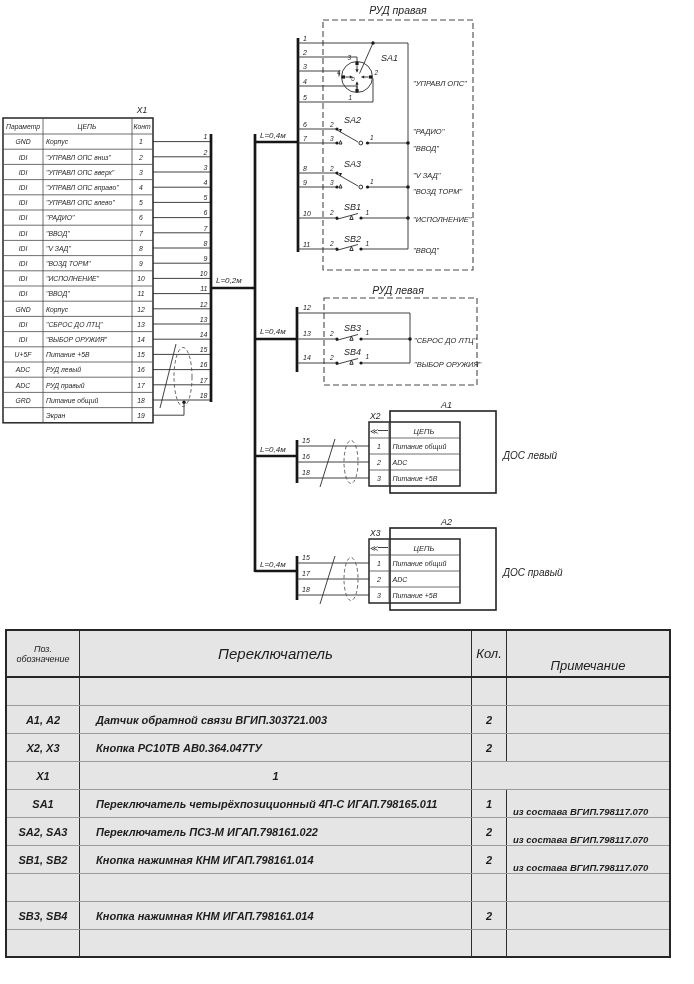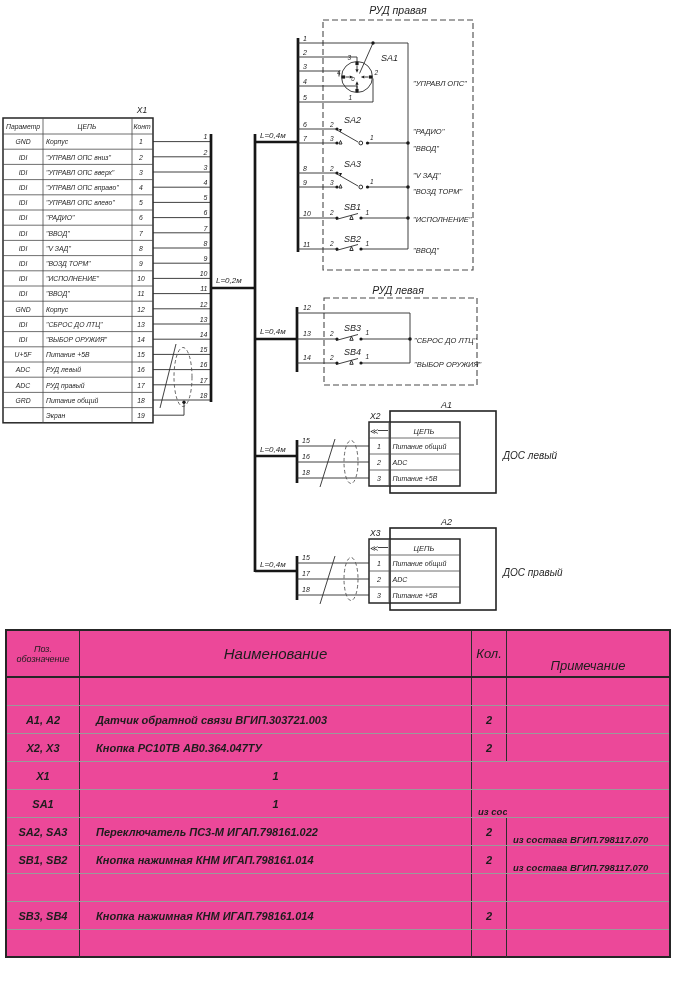--- a/index.html
+++ b/index.html
@@ -11,21 +11,21 @@
   .bus{stroke:#161616;stroke-width:2.7;fill:none;}
   .tb{stroke:#4a4a4a;stroke-width:.8;fill:none;}
   .tbo{stroke:#262626;stroke-width:1.5;fill:none;}
   .dsh{stroke:#4a4a4a;stroke-width:1.1;fill:none;stroke-dasharray:6 3;}
   .shl{stroke:#555;stroke-width:.9;fill:none;stroke-dasharray:3.5 2.5;}
   .dot{fill:#1a1a1a;}
   .opn{fill:#fff;stroke:#1a1a1a;stroke-width:.9;}
   .box{stroke:#222;stroke-width:1.6;fill:none;}
   
   .bom{position:absolute;left:5px;top:629px;width:666px;height:329px;box-sizing:border-box;
-       border:2px solid #262626;font-style:italic;color:#1d1d1d;background:#ec4899;}
+       border:2px solid #262626;font-style:italic;color:#1d1d1d;background:#e5e5e5;}
   .brow{display:grid;grid-template-columns:73px 392px 35px 1fr;box-sizing:border-box;}
   .bhead{height:47px;border-bottom:2px solid #262626;}
   .bdata{height:28px;border-bottom:1px solid #9a9a9a;font-weight:bold;}
   .bdata:last-child{border-bottom:none;}
   .bc{display:flex;align-items:center;box-sizing:border-box;overflow:hidden;white-space:nowrap;}
   .bc.v{border-right:1.4px solid #2e2e2e;}
   .c-pos{justify-content:center;font-size:11px;}
   .c-name{padding-left:16px;font-size:11px;}
   .c-qty{justify-content:center;font-size:11px;}
   .c-note{padding-left:6px;font-size:9.5px;margin-top:15px;}
@@ -344,21 +344,21 @@
     <text class="tx" x="503" y="576" font-size="10">ДОС правый</text>
   </g>
 </svg>
 
 <div class="bom">
   <div class="brow bhead">
     <div class="bc v h-pos">
       <span>Поз.</span>
       <span>обозначение</span>
     </div>
-    <div class="bc v h-name">Наименование</div>
+    <div class="bc v h-name">Переключатель</div>
     <div class="bc v h-qty">Кол.</div>
     <div class="bc h-note">Примечание</div>
   </div>
 
   <div class="brow bdata">
     <div class="bc v c-pos"></div>
     <div class="bc v c-name"></div>
     <div class="bc v c-qty"></div>
     <div class="bc c-note"></div>
   </div>
@@ -374,20 +374,21 @@
     <div class="bc v c-qty">2</div>
     <div class="bc c-note"></div>
   </div>
   <div class="brow bdata">
     <div class="bc v c-pos">Х1</div>
     <div class="bc v c-qty">1</div>
     <div class="bc c-note"></div>
   </div>
   <div class="brow bdata">
     <div class="bc v c-pos">SA1</div>
+    <div class="bc v c-name">Переключатель четырёхпозиционный 4П-С ИГАП.798165.011</div>
     <div class="bc v c-qty">1</div>
     <div class="bc c-note">из состава ВГИП.798117.070</div>
   </div>
   <div class="brow bdata">
     <div class="bc v c-pos">SA2, SA3</div>
     <div class="bc v c-name">Переключатель ПС3-М  ИГАП.798161.022</div>
     <div class="bc v c-qty">2</div>
     <div class="bc c-note">из состава ВГИП.798117.070</div>
   </div>
   <div class="brow bdata">

